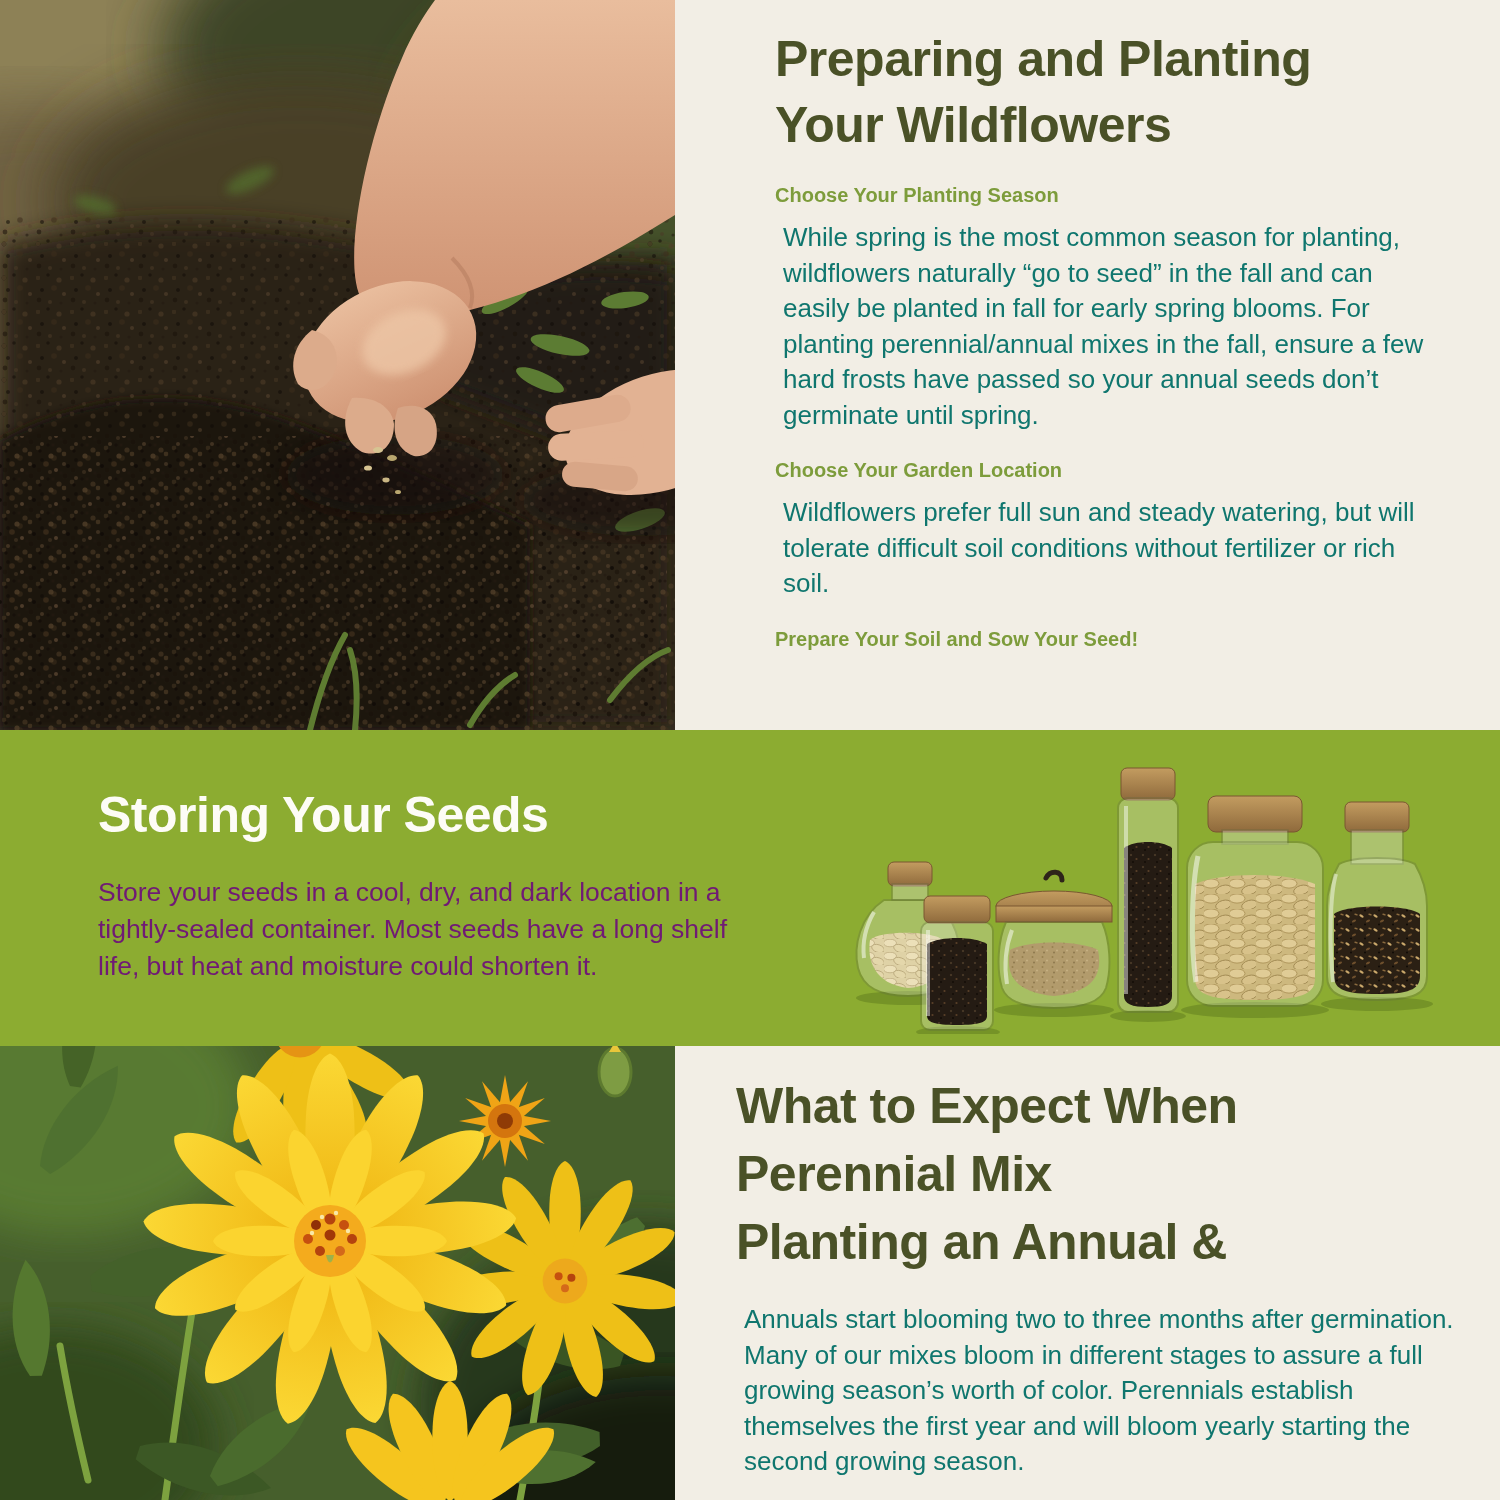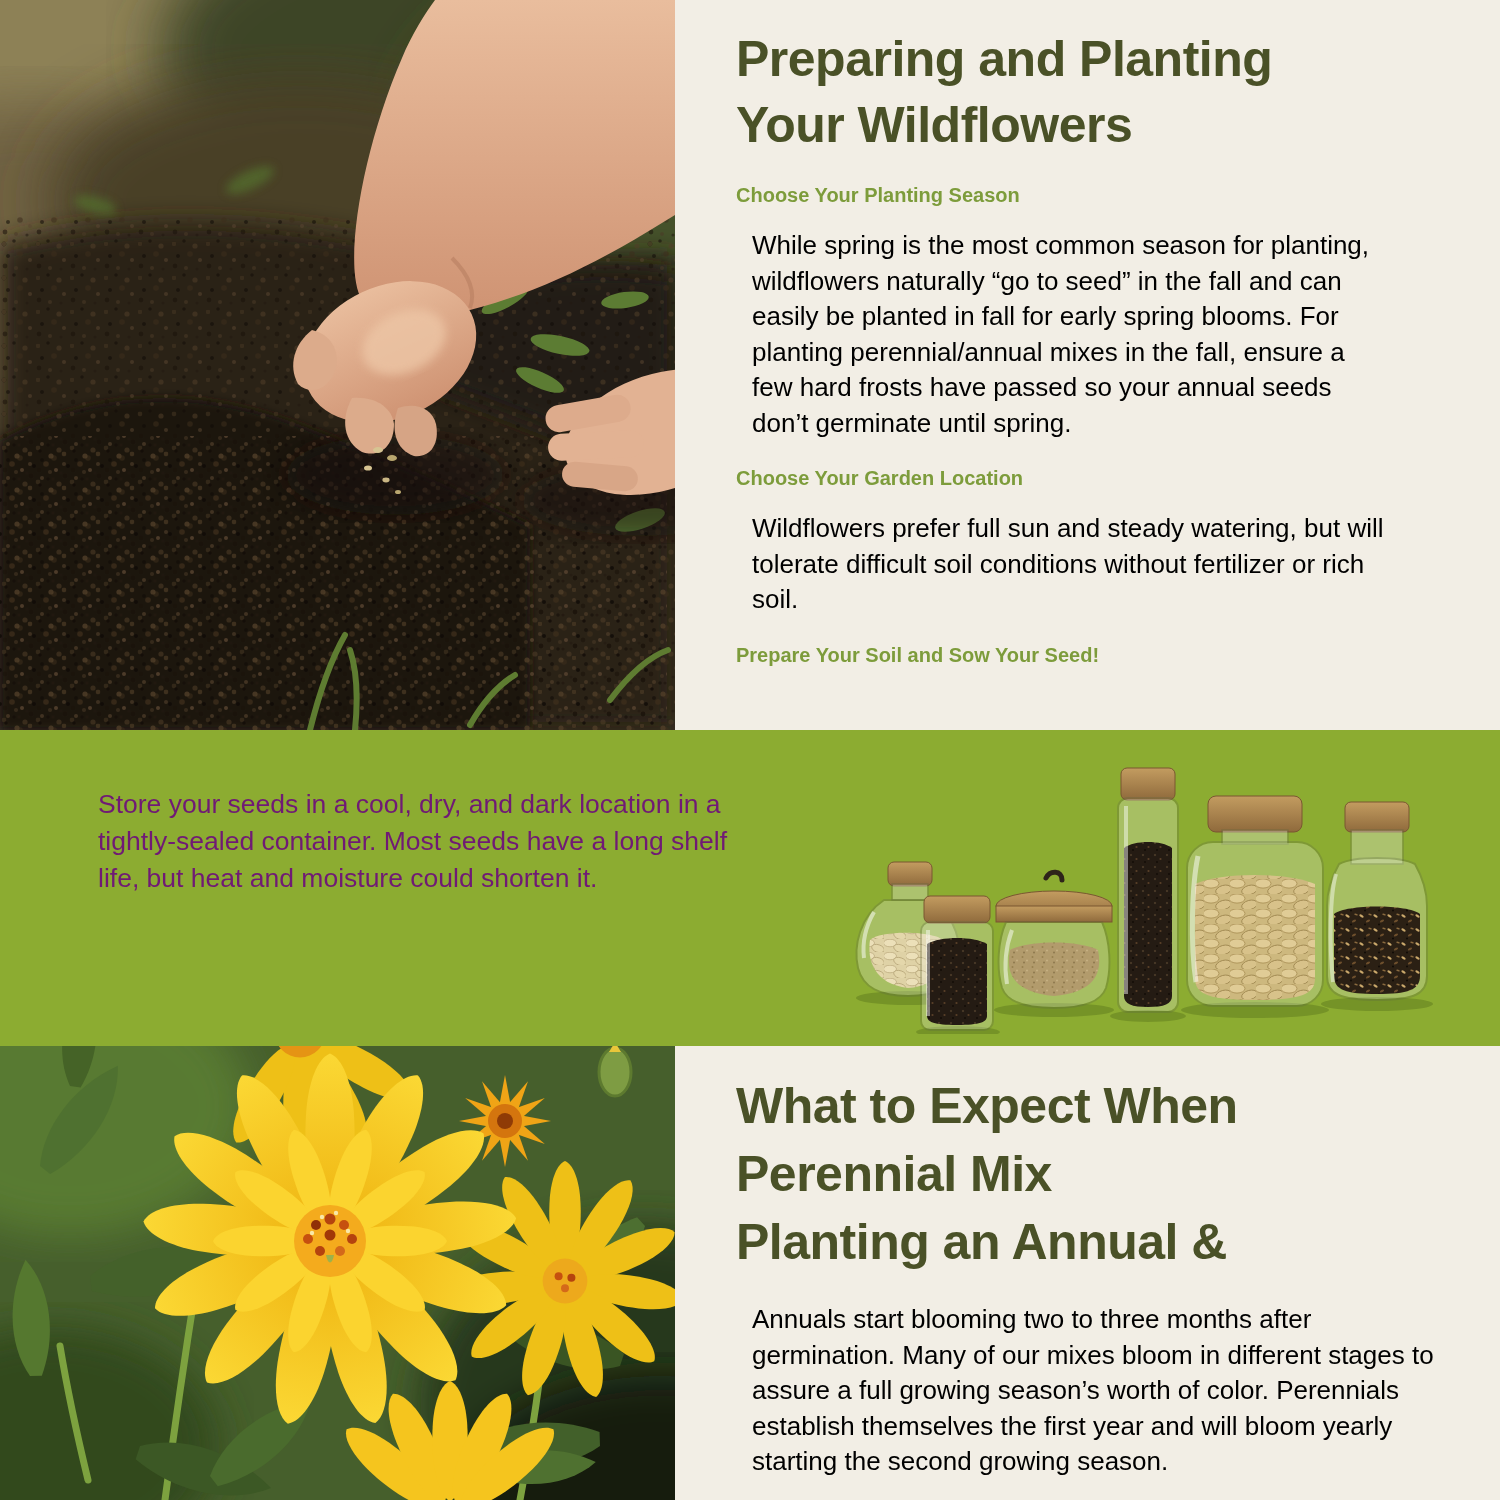--- a/index.html
+++ b/index.html
@@ -4,30 +4,30 @@
 <style>
   html,body{margin:0;padding:0;background:#ddd;}
   .canvas{position:relative;width:1500px;height:1500px;background:#f2eee5;overflow:hidden;
           font-family:"Liberation Sans", sans-serif;}
   .photo{position:absolute;overflow:hidden;}
   .photo svg{display:block;}
   .photo-soil{left:0;top:0;width:675px;height:730px;}
   .photo-flowers{left:0;top:1046px;width:675px;height:454px;}
 
   .panel{position:absolute;background:#f2eee5;}
-  .panel-top{left:675px;top:0;width:759px;height:730px;}
+  .panel-top{left:714px;top:0;width:759px;height:730px;}
   .panel-bottom{left:675px;top:1046px;width:825px;height:454px;}
   .panel-inner{padding:26px 34px 0 61px;}
 
   h1,h2{margin:0;color:#4a5127;font-weight:700;letter-spacing:-.5px;}
   .big-title{font-size:50px;line-height:66px;margin-bottom:20px;}
   .big-title .line{display:block;}
   .sub{color:#7d9c3b;font-size:20px;font-weight:700;line-height:34px;margin:20px 0 5px 0;}
   .sub.first{margin-top:0;}
-  .bodytxt{color:#000000;font-size:26px;line-height:35.5px;margin:16px;max-width:742px;}
+  .bodytxt{color:#0f766e;font-size:26px;line-height:35.5px;margin:8px;max-width:742px;}
 
   .band{position:absolute;left:0;top:730px;width:1500px;height:316px;background:#8cac31;}
   .band-text{position:absolute;left:98px;top:56px;width:665px;}
   .band-title{color:#fdfcf6;font-size:50px;line-height:58px;font-weight:700;letter-spacing:-.5px;margin:0 0 30px 0;}
   .band-body{color:#701a75;font-size:26.5px;line-height:37px;margin:0;}
   .jars{position:absolute;left:840px;top:14px;width:660px;height:290px;}
 </style>
 </head>
 <body>
 
@@ -136,20 +136,21 @@
       <div class="sub first">Choose Your Planting Season</div>
       <p class="bodytxt">While spring is the most common season for planting, wildflowers naturally “go to seed” in the fall and can easily be planted in fall for early spring blooms. For planting perennial/annual mixes in the fall, ensure a few hard frosts have passed so your annual seeds don’t germinate until spring.</p>
       <div class="sub">Choose Your Garden Location</div>
       <p class="bodytxt">Wildflowers prefer full sun and steady watering, but will tolerate difficult soil conditions without fertilizer or rich soil.</p>
       <div class="sub">Prepare Your Soil and Sow Your Seed!</div>
     </div>
   </section>
 
   <section class="band">
     <div class="band-text">
+      <h2 class="band-title">Storing Your Seeds</h2>
       <p class="band-body">Store your seeds in a cool, dry, and dark location in a tightly-sealed container. Most seeds have a long shelf life, but heat and moisture could shorten it.</p>
     </div>
 
     <div class="jars">
       <svg width="660" height="290" viewBox="0 0 660 290" xmlns="http://www.w3.org/2000/svg">
         <defs>
           <linearGradient id="gCork" x1="0" y1="0" x2="0" y2="1">
             <stop offset="0" stop-color="#c39c60"></stop>
               <stop offset="1" stop-color="#8f6a3c"></stop>
           </linearGradient>

